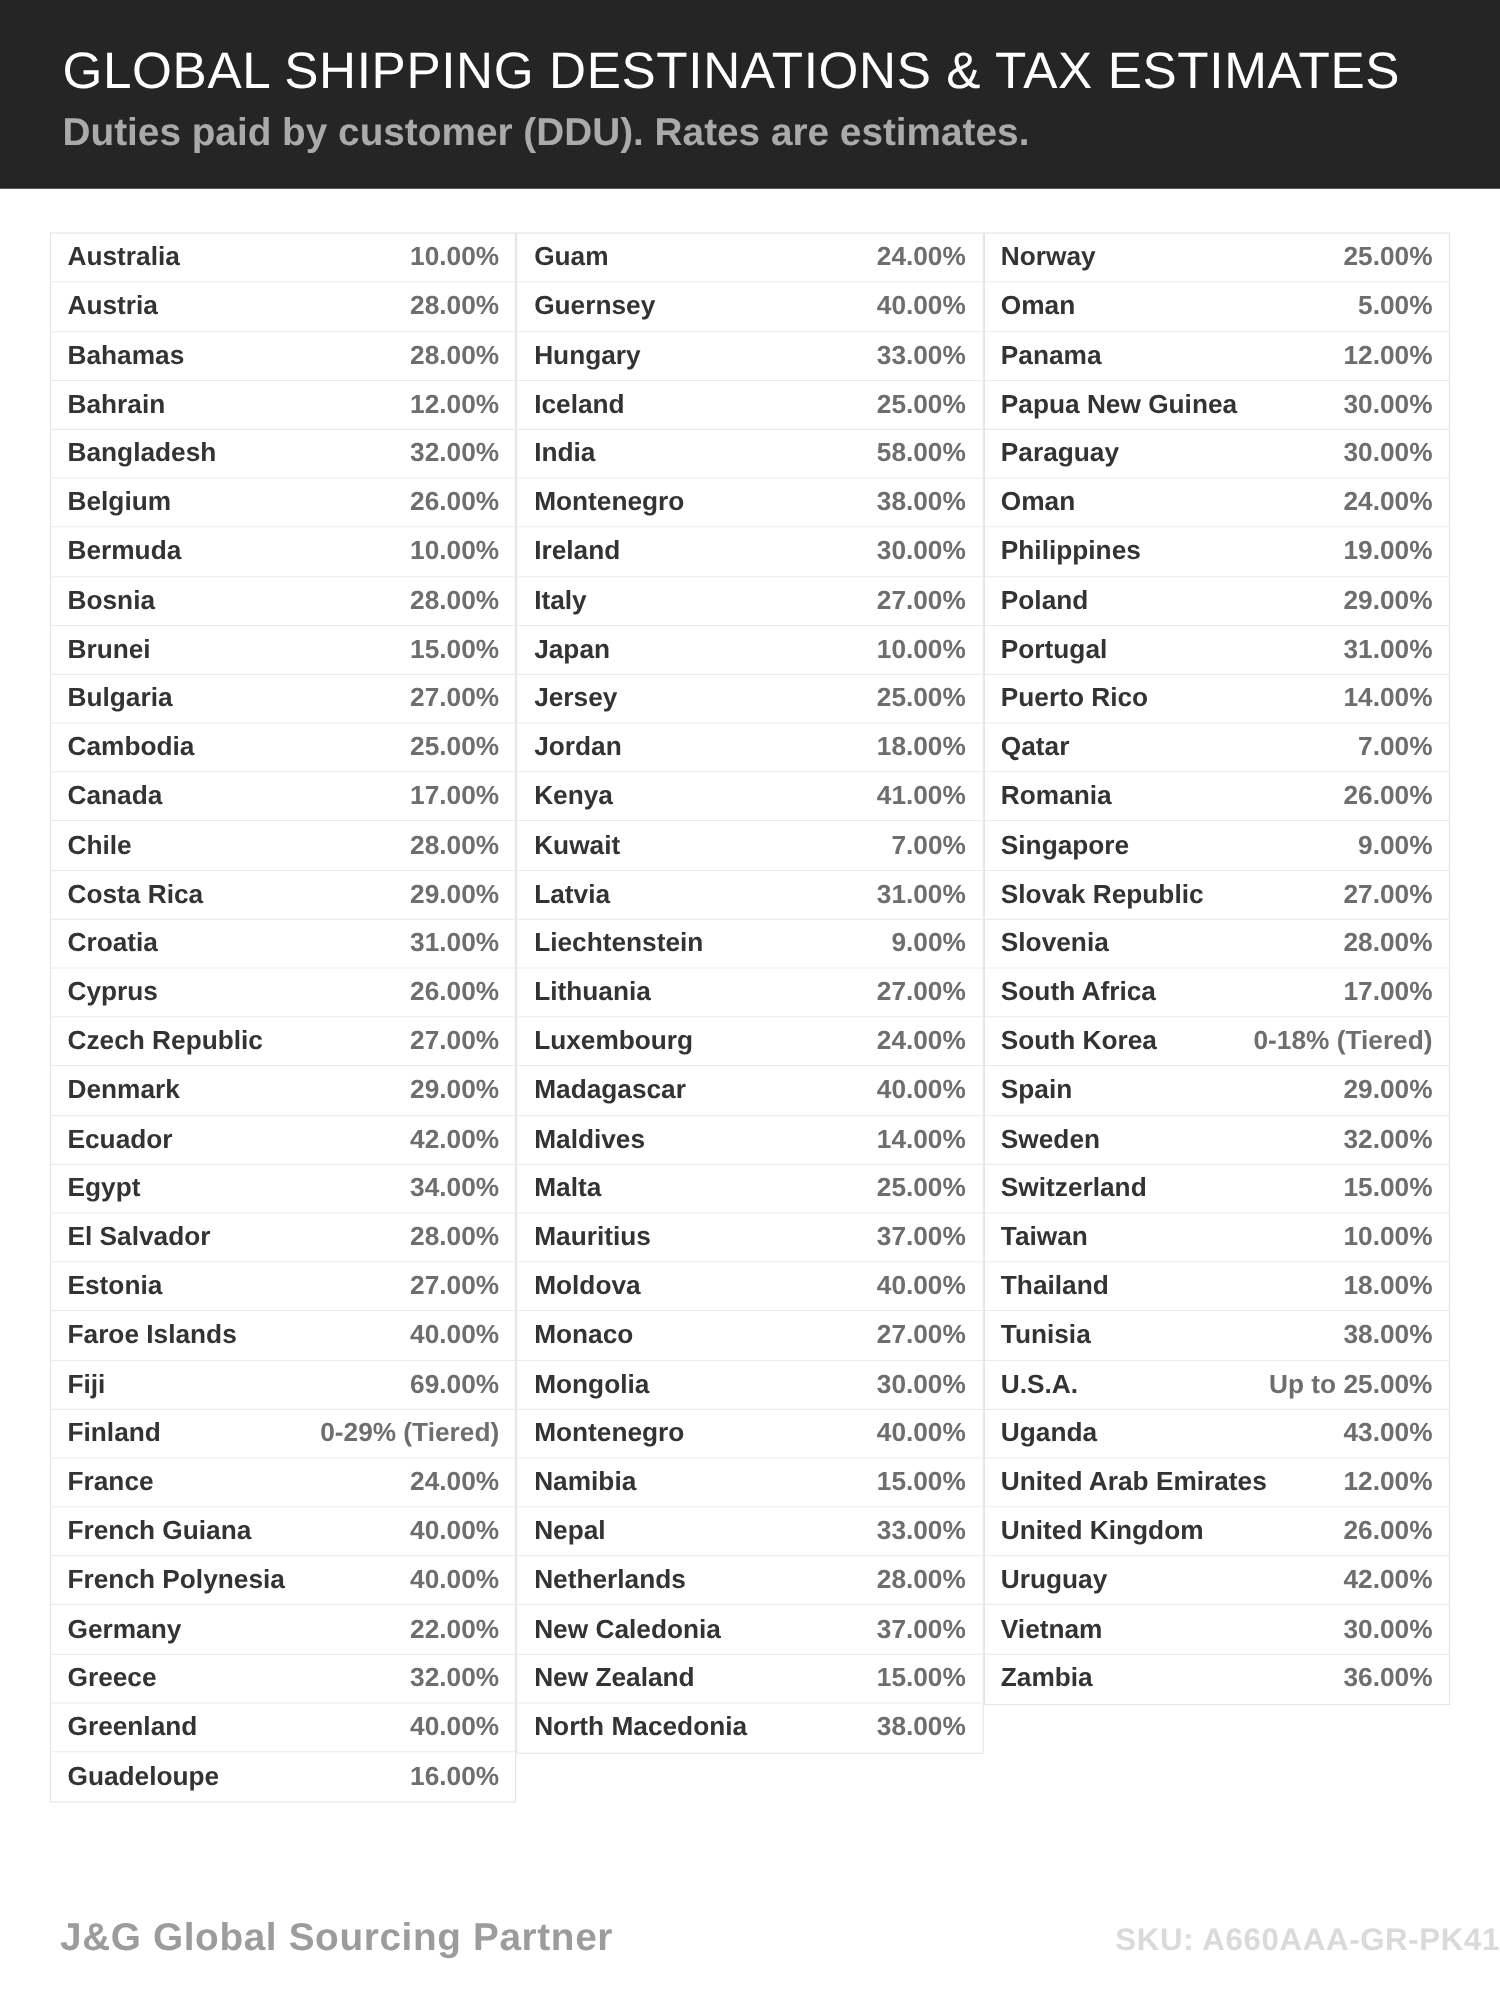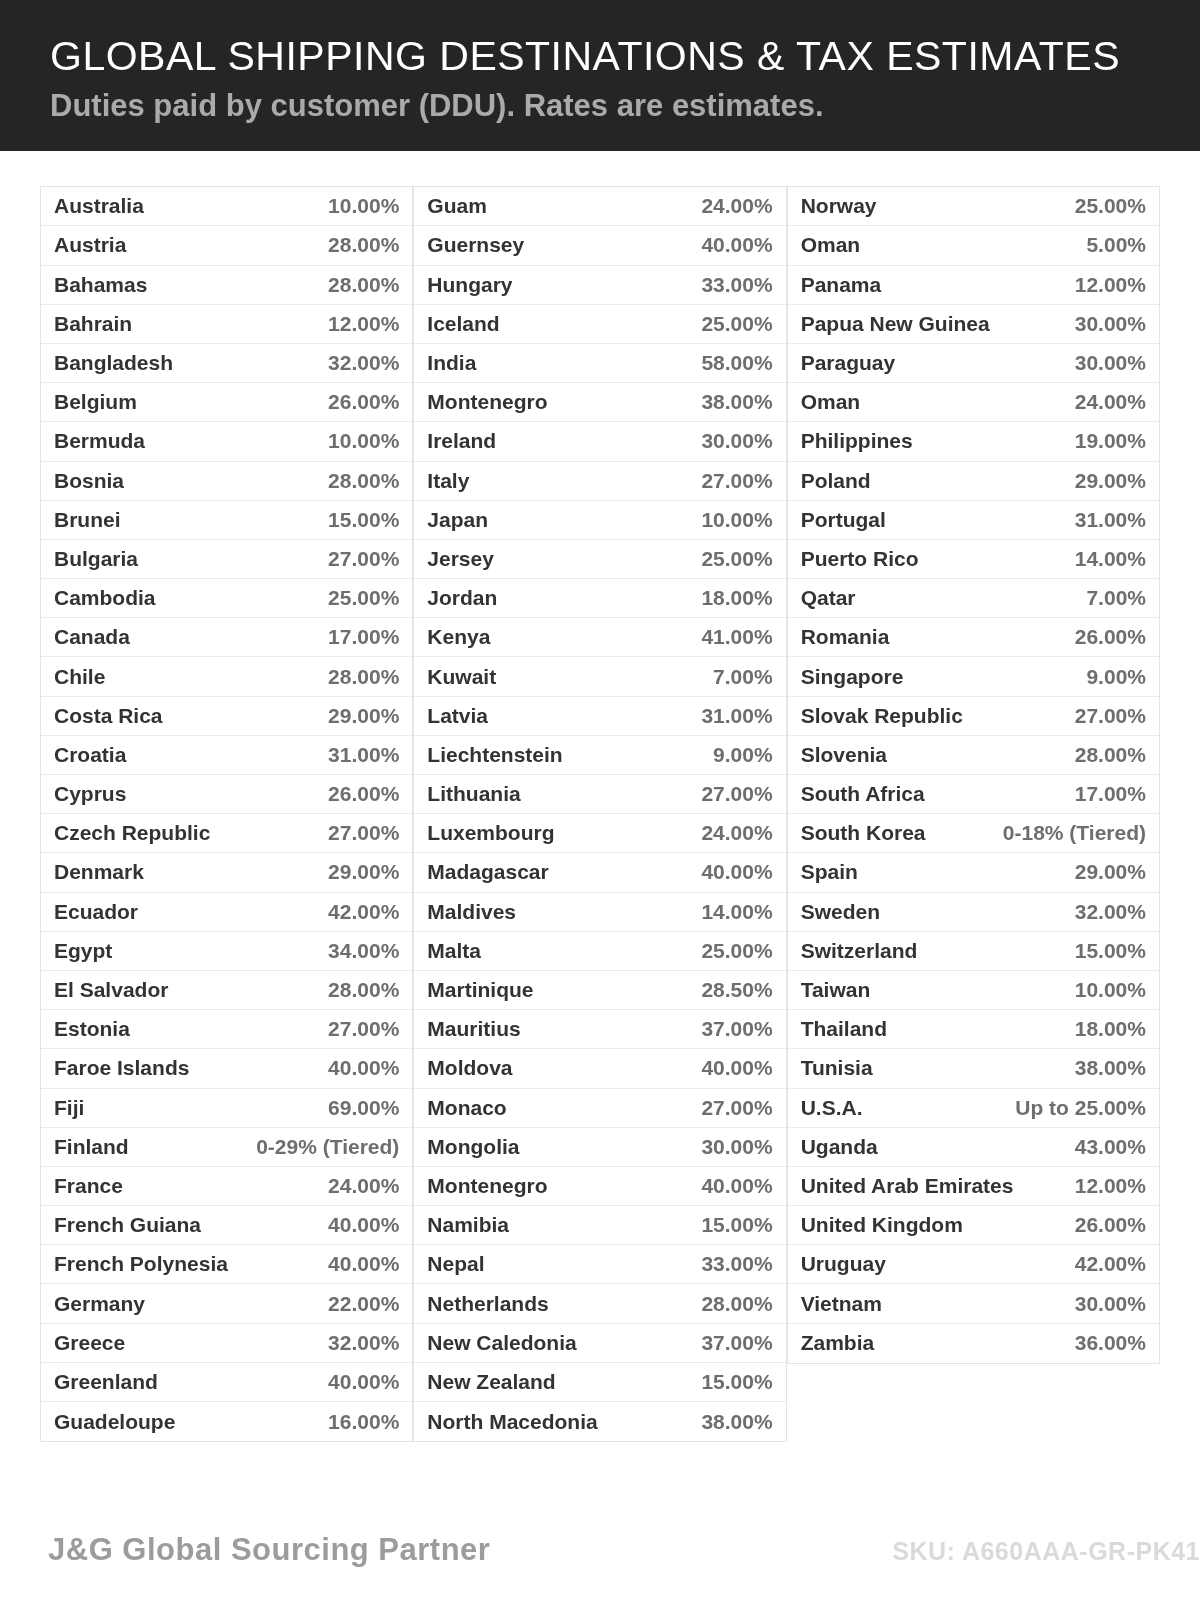--- a/index.html
+++ b/index.html
@@ -276,24 +276,20 @@
       </div>
       <div class="row">
         <span class="country">Maldives</span>
         <span class="rate">14.00%</span>
       </div>
       <div class="row">
         <span class="country">Malta</span>
         <span class="rate">25.00%</span>
       </div>
       <div class="row">
-        <span class="country">Martinique</span>
-        <span class="rate">28.50%</span>
-      </div>
-      <div class="row">
         <span class="country">Mauritius</span>
         <span class="rate">37.00%</span>
       </div>
       <div class="row">
         <span class="country">Moldova</span>
         <span class="rate">40.00%</span>
       </div>
       <div class="row">
         <span class="country">Monaco</span>
         <span class="rate">27.00%</span>

